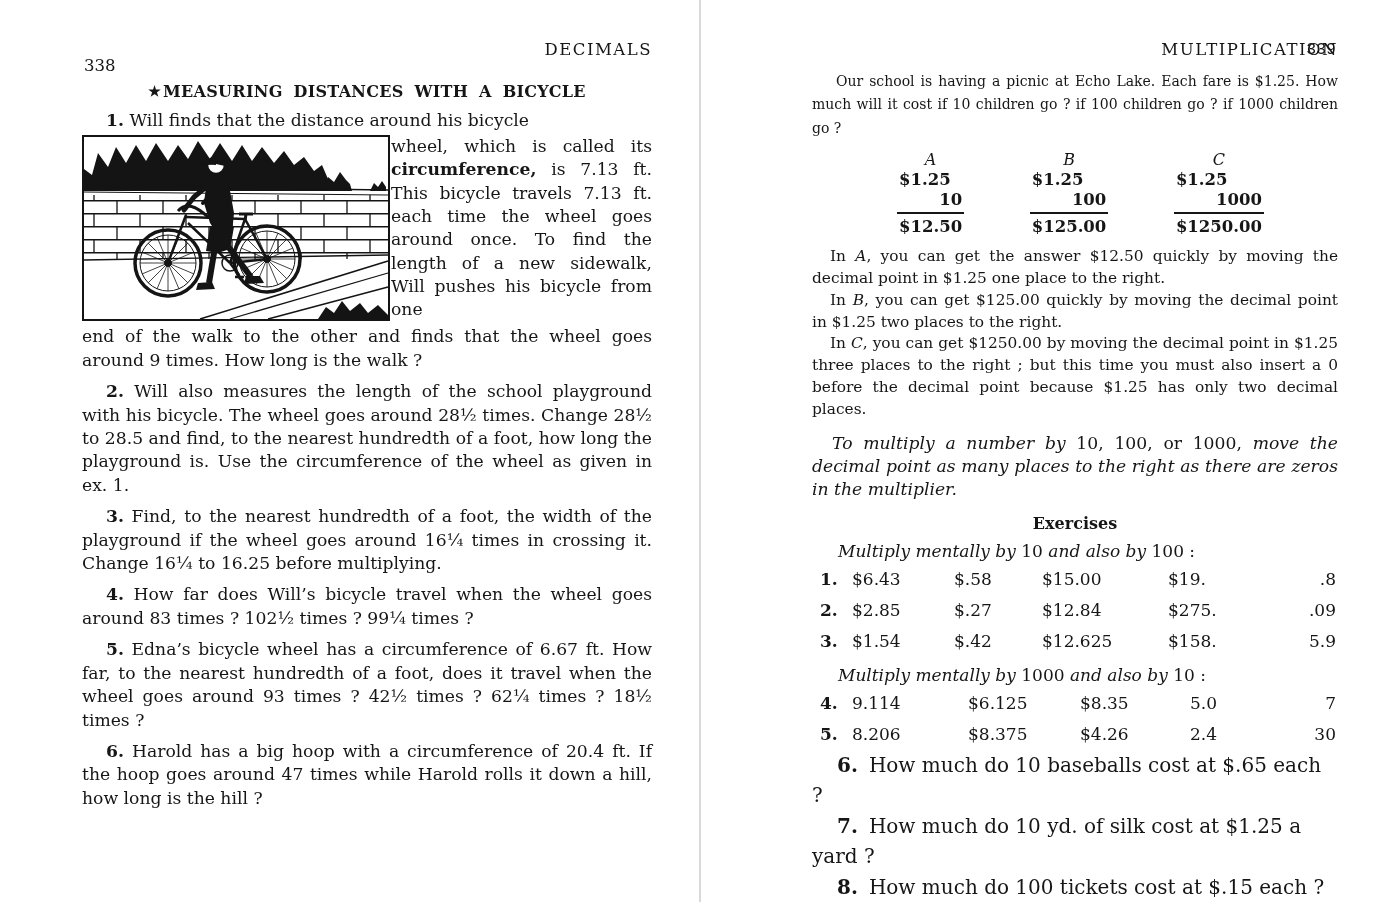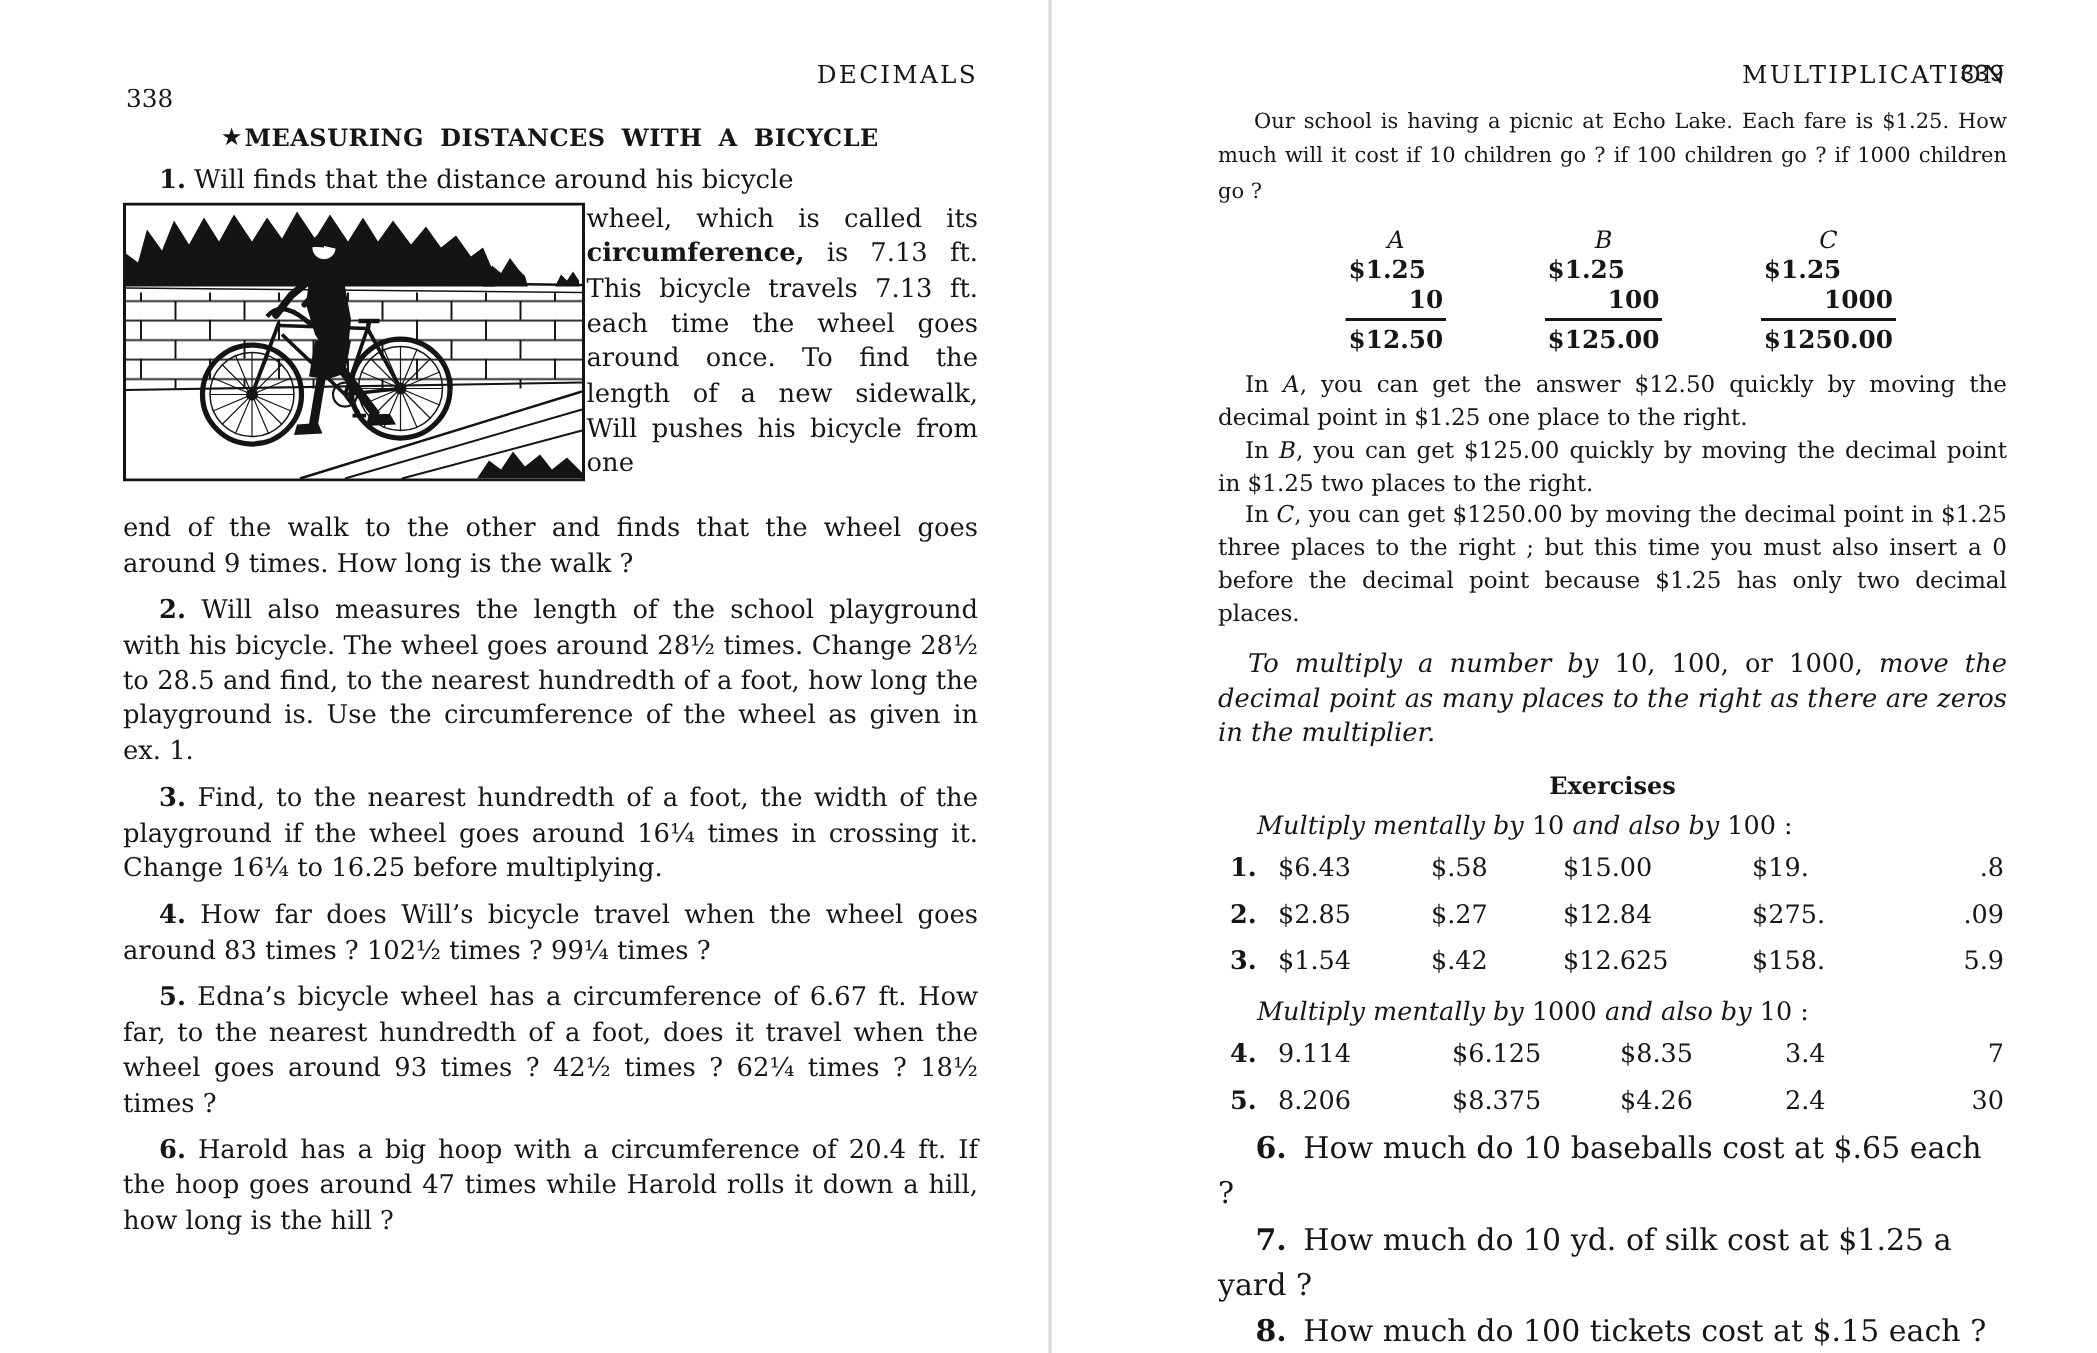--- a/index.html
+++ b/index.html
@@ -124,21 +124,21 @@
         <path d="M128,92 L124,116 L136,118 L148,114 L152,92 Z" fill="#141414"></path>
         <path d="M133,112 L127,148" stroke="#141414" stroke-width="6" fill="none"></path>
         <path d="M145,110 L169,142" stroke="#141414" stroke-width="6" fill="none"></path>
         <path d="M116,148 L130,147 L133,154 L114,155 Z" fill="#141414"></path>
         <path d="M164,141 L178,141 L182,148 L162,149 Z" fill="#141414"></path>
       </g>
     </svg>
     <div class="p1side"><span>wheel, which is called its </span><span style="font-weight: bold;">circumference,</span><span> is 7.13 ft.  This bicycle travels 7.13 ft. each time the wheel goes around once.  To find the length of a new sidewalk, Will pushes his bicycle from one</span></div>
   </div>
 
-  <div class="bpar noind" style="margin-top:20px;">end of the walk to the other and finds that the wheel goes around 9 times.  How long is the walk ?</div>
+  <div class="bpar noind" style="margin-top:4px;">end of the walk to the other and finds that the wheel goes around 9 times.  How long is the walk ?</div>
 
   <div class="bpar"><span style="font-weight: bold;">2.</span><span>  Will also measures the length of the school playground with his bicycle.  The wheel goes around 28½ times.  Change 28½ to 28.5 and find, to the nearest hundredth of a foot, how long the playground is.  Use the circumference of the wheel as given in ex. 1.</span></div>
   <div class="bpar"><span style="font-weight: bold;">3.</span><span>  Find, to the nearest hundredth of a foot, the width of the playground if the wheel goes around 16¼ times in crossing it.  Change 16¼ to 16.25 before multiplying.</span></div>
   <div class="bpar"><span style="font-weight: bold;">4.</span><span>  How far does Will’s bicycle travel when the wheel goes around 83 times ?  102½ times ?  99¼ times ?</span></div>
   <div class="bpar"><span style="font-weight: bold;">5.</span><span>  Edna’s bicycle wheel has a circumference of 6.67 ft.  How far, to the nearest hundredth of a foot, does it travel when the wheel goes around 93 times ?  42½ times ? 62¼ times ?  18½ times ?</span></div>
   <div class="bpar"><span style="font-weight: bold;">6.</span><span>  Harold has a big hoop with a circumference of 20.4 ft.  If the hoop goes around 47 times while Harold rolls it down a hill, how long is the hill ?</span></div>
 </div>
 
 <div class="page" id="right-page">
   <div class="page-header">
@@ -212,21 +212,21 @@
     </div>
   </div>
 
   <div class="instr"><span style="font-style: italic;">Multiply mentally by </span><span>1000 </span><span style="font-style: italic;">and also by </span><span>10 :</span></div>
   <div class="exset">
     <div class="exrow exrow2">
       <span class="num">4.</span>
       <span>9.114</span>
       <span>$6.125</span>
       <span>$8.35</span>
-      <span>3.4</span>
+      <span>5.0</span>
       <span class="c-r">7</span>
     </div>
     <div class="exrow exrow2">
       <span class="num">5.</span>
       <span>8.206</span>
       <span>$8.375</span>
       <span>$4.26</span>
       <span>2.4</span>
       <span class="c-r">30</span>
     </div>

